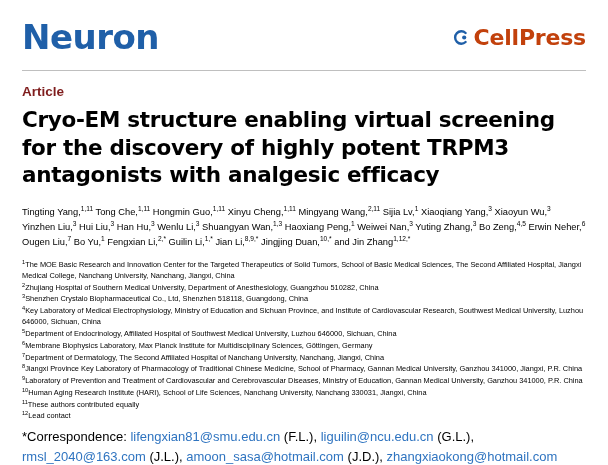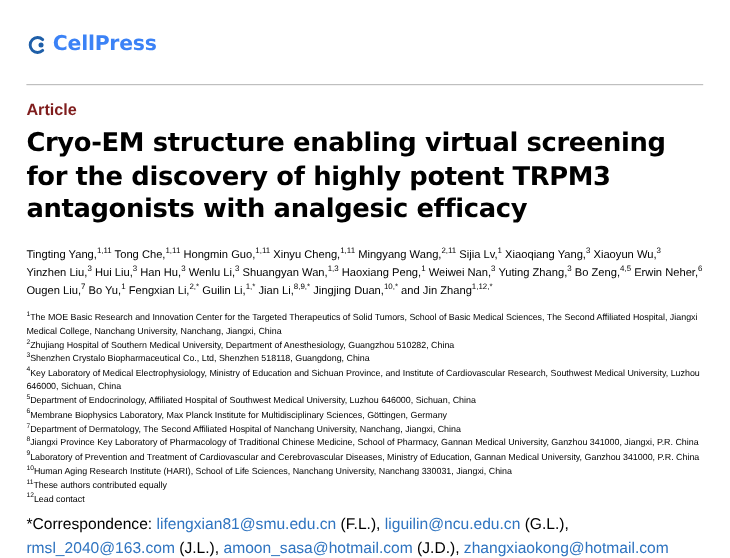--- a/index.html
+++ b/index.html
@@ -44,22 +44,22 @@
   }
   .publisher-mark {
     width: 17px;
     height: 17px;
     position: relative;
     display: inline-block;
   }
   .publisher-name {
     font-family: "DejaVu Sans", sans-serif;
     font-weight: bold;
-    font-size: 17px;
-    color: #3b82f6;
+    font-size: 22px;
+    color: #c2410c;
     letter-spacing: -0.2px;
   }
   .rule {
     border-top: 1px solid #bfbfbf;
     margin-top: 2px;
   }
   
   .article-label {
     font-weight: bold;
     font-size: 13.5px;
@@ -126,20 +126,21 @@
     color: #2f74c0;
     text-decoration: none;
   }
 </style>
 </head>
 <body>
 
 <div class="page">
 
   <div class="masthead">
+    <div class="journal-logo">Neuron</div>
     <div class="publisher">
       <span class="publisher-mark">
         <svg width="17" height="17" viewBox="0 0 17 17" xmlns="http://www.w3.org/2000/svg">
           <path d="M13.6 4.0 A6.2 6.2 0 1 0 13.6 13.0" fill="none" stroke="#1f5fa8" stroke-width="2.4" stroke-linecap="round"></path>
           <circle cx="12.2" cy="8.5" r="2.1" fill="#1f5fa8"></circle>
         </svg>
       </span>
       <span class="publisher-name">CellPress</span>
     </div>
   </div>

